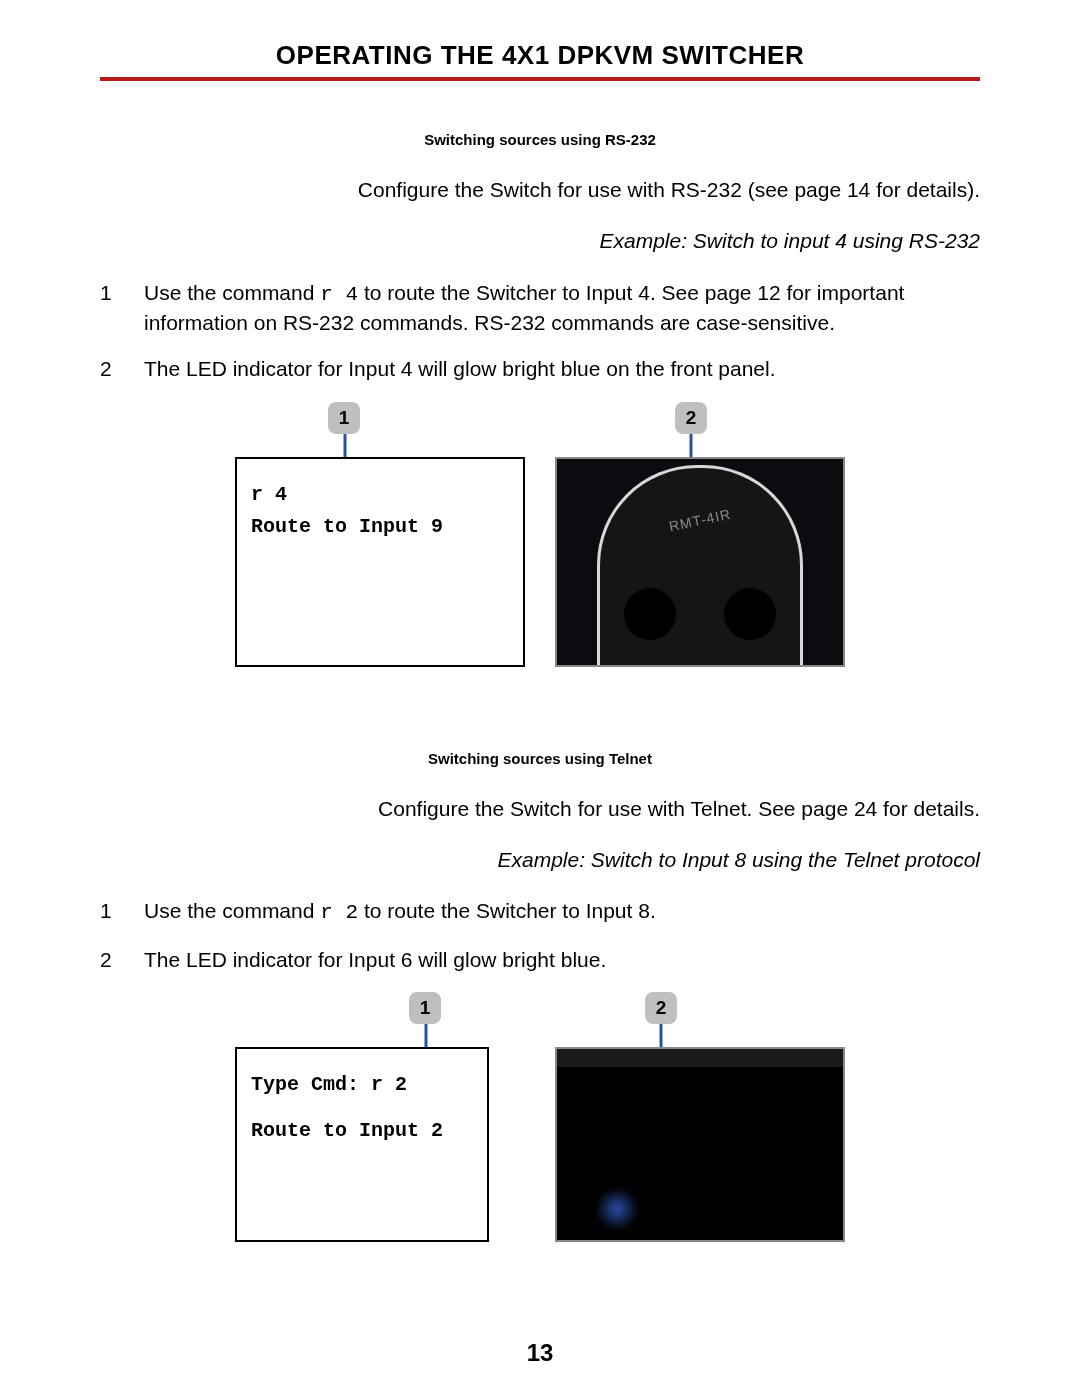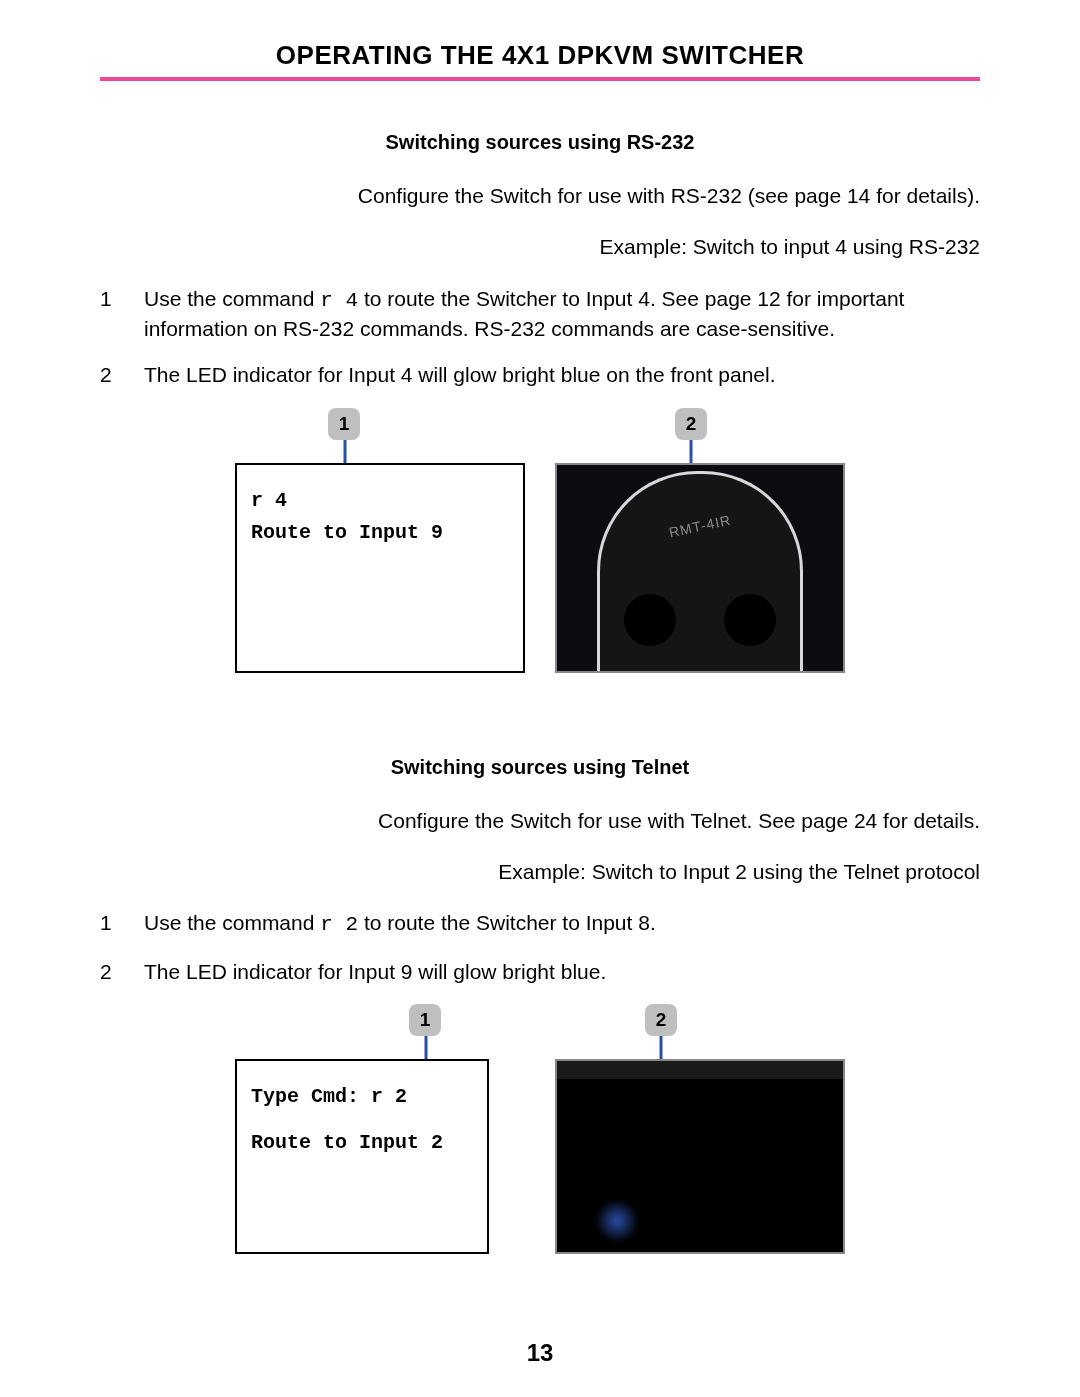--- a/index.html
+++ b/index.html
@@ -10,37 +10,37 @@
     padding:40px 100px 0 100px;
     font-family:Arial,Helvetica,sans-serif;
     color:#000;
     position:relative;
   }
   .header{
     text-align:center;
     font-weight:bold;
     font-size:26px;
     letter-spacing:0.5px;
-    border-bottom:4px solid #ec4899;
+    border-bottom:4px solid #b91c1c;
     padding-bottom:6px;
     margin-bottom:50px;
   }
   .section-title{
     text-align:center;
     font-weight:bold;
-    font-size:20px;
+    font-size:15px;
     margin:8px 0 28px 0;
   }
   .para{
     font-size:21px;
     line-height:1.3;
     margin:0 0 24px 0;
     text-align:right;
   }
-  .italic{}
+  .italic{font-style:italic;}
   .step{
     display:flex;
     font-size:21px;
     line-height:1.35;
     margin-bottom:18px;
   }
   .step-num{width:44px;flex-shrink:0;}
   .step-body{flex:1;}
   code.inline{font-family:"Courier New",monospace;font-size:21px;}
   
@@ -180,31 +180,31 @@
         <div class="remote-dot" style="left:24px;top:120px;"></div>
         <div class="remote-dot" style="left:124px;top:120px;"></div>
       </div>
     </div>
   </div>
 
   <div class="gap"></div>
 
   <div class="section-title">Switching sources using Telnet</div>
   <p class="para">Configure the Switch for use with Telnet.  See page 24 for details.</p>
-  <p class="para italic">Example: Switch to Input 2 using the Telnet protocol</p>
+  <p class="para italic">Example: Switch to Input 8 using the Telnet protocol</p>
 
   <div class="step">
     <div class="step-num">1</div>
     <div class="step-body">
       <span>Use the command </span><code class="inline">r 2</code><span> to route the Switcher to Input 8.</span>
     </div>
   </div>
   <div class="step">
     <div class="step-num">2</div>
-    <div class="step-body">The LED indicator for Input 9 will glow bright blue.</div>
+    <div class="step-body">The LED indicator for Input 6 will glow bright blue.</div>
   </div>
 
   <div class="fig-row" style="height:270px;">
     <div class="badge" style="left:264px;top:0;">1</div>
     <div class="badge" style="left:500px;top:0;">2</div>
 
     <div class="leader" style="left:257px;top:32px;">
       <svg width="60" height="62">
         <path class="stroke-blue" d="M24 0 L24 30 Q24 52 8 52"></path>
         <circle class="dot-blue" cx="6" cy="52" r="6"></circle>

